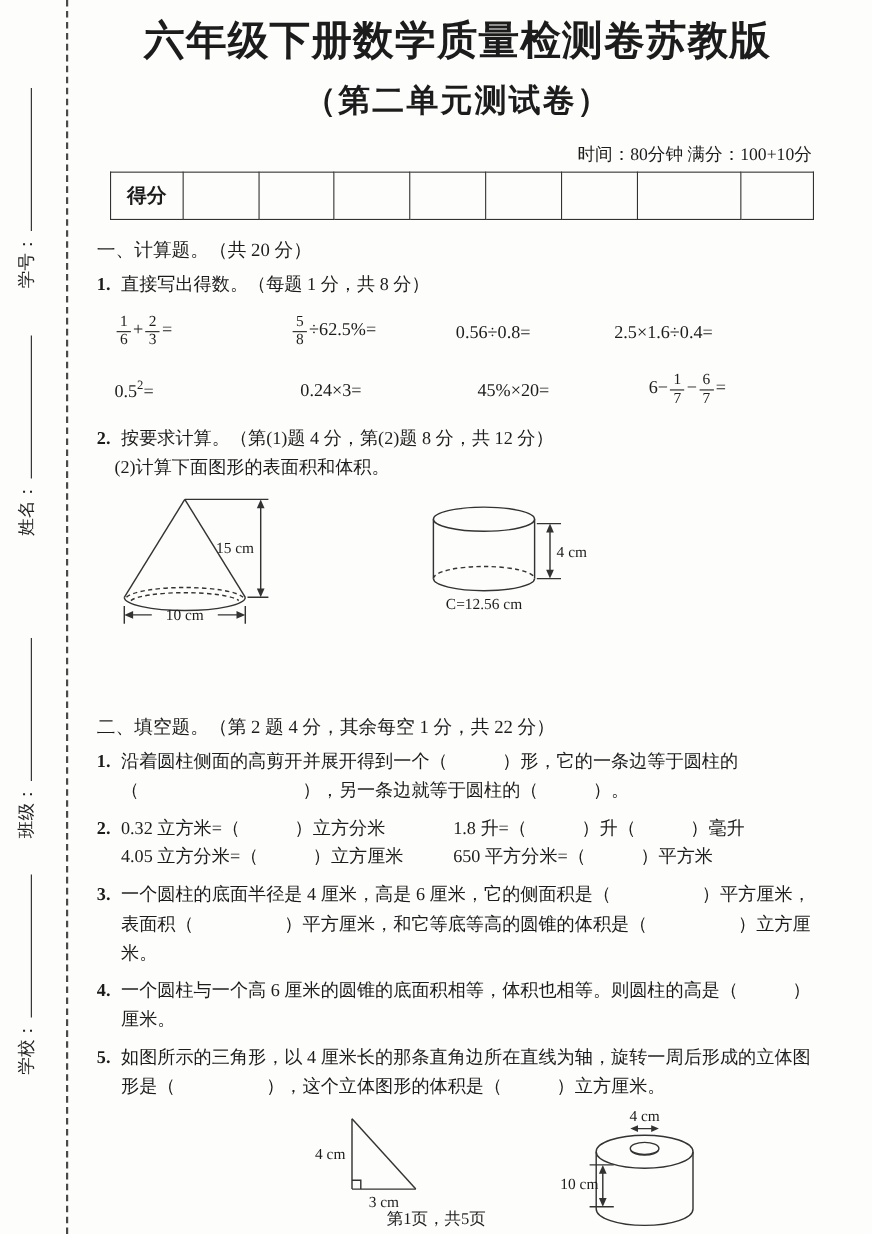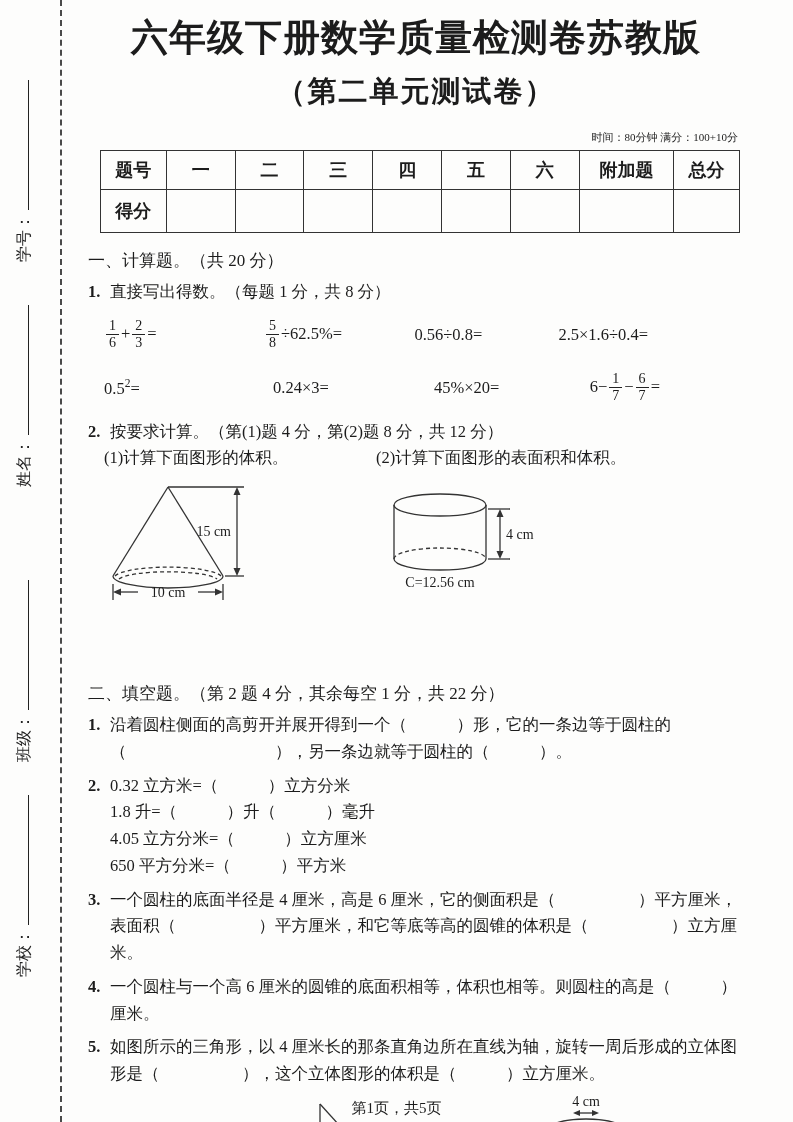--- a/index.html
+++ b/index.html
@@ -5,21 +5,21 @@
   html,body{margin:0;padding:0;background:#ffffff;}
   .page{position:relative;width:793px;height:1122px;background:#fdfdfc;overflow:hidden;
         font-family:"Liberation Serif","DejaVu Serif",serif;color:#1c1c1c;}
   .separator{position:absolute;left:60px;top:0;height:100%;width:0;border-left:2px dashed #4a4a4a;}
   .sfield{position:absolute;left:14px;transform-origin:0 0;transform:rotate(-90deg);
           white-space:nowrap;font-size:16px;color:#222;}
   .sfield .line{display:inline-block;width:130px;border-bottom:1.6px solid #222;height:0.9em;margin-left:4px;}
   .content{position:absolute;left:88px;top:16px;width:656px;}
   .title{font-size:37px;font-weight:bold;text-align:center;letter-spacing:1px;line-height:1.2;}
   .subtitle{font-size:29px;font-weight:bold;text-align:center;margin-top:12px;letter-spacing:2px;}
-  .info{ text-align:right;font-size:11px;margin-top:18px;padding-right:6px;}
+  .info{ text-align:right;font-size:16px;margin-top:18px;padding-right:6px;}
   table.score{border-collapse:collapse;margin:5px 0 0 12px;width:640px;table-layout:fixed;}
   table.score td{border:1.6px solid #333;text-align:center;font-size:18px;font-weight:bold;padding:0;}
   table.score tr.hdr td{height:38px;}
   table.score tr.scr td{height:42px;}
   .sec-heading{margin-top:16px;font-size:17px;}
   .sec-heading .hb{font-weight:normal;}
   .prob{display:flex;margin-top:7px;font-size:16.5px;line-height:1.62;}
   .prob .pnum{font-weight:bold;flex:none;width:22px;}
   .prob .ptext{flex:1;}
   .expr-row{display:flex;align-items:center;margin:12px 0 0 16px;font-size:16.5px;}
@@ -32,21 +32,21 @@
   .frac .fd{display:block;padding:0 3px;}
   sup{font-size:0.7em;}
   .subline{display:flex;margin:2px 0 0 16px;font-size:16.5px;}
   .subline .s1{width:272px;flex:none;}
   .fig-row1{display:flex;margin:12px 0 0 8px;}
   .fig-cyl{margin-left:92px;margin-top:6px;}
   .workspace{height:60px;}
   .fig-row2{display:flex;margin:8px 0 2px 0;}
   .fig-tri{margin-left:190px;text-align:center;}
   .fig-roll{margin-left:106px;text-align:center;}
-  .tworow{display:flex;flex-direction:column;}
+  .tworow{display:flex;}
   .tworow .c1{width:302px;flex:none;}
   .tworow .c2{flex:1;}
   .footer{position:absolute;left:0;bottom:4px;width:100%;text-align:center;font-size:15px;}
   svg{display:block;}
   svg line,svg path,svg ellipse,svg rect{stroke:#333;stroke-width:1.3;fill:none;}
   svg polygon{fill:#333;stroke:none;}
   svg text{fill:#1c1c1c;font-family:"Liberation Serif","DejaVu Serif",serif;font-size:14px;}
 </style>
 </head>
 <body>
@@ -80,31 +80,20 @@
           <col style="width:67px">
           <col style="width:67px">
           <col style="width:67px">
         <col style="width:67px">
           <col style="width:67px">
           <col style="width:67px">
           <col style="width:92px">
           <col style="width:64px">
       </colgroup>
       <tbody>
-          <tr class="hdr">
-        <td>题号</td>
-        <td>一</td>
-        <td>二</td>
-        <td>三</td>
-        <td>四</td>
-        <td>五</td>
-        <td>六</td>
-        <td>附加题</td>
-        <td>总分</td>
-      </tr>
       <tr class="scr">
         <td>得分</td>
         <td></td>
         <td></td>
         <td></td>
         <td></td>
         <td></td>
         <td></td>
         <td></td>
         <td></td>
@@ -132,21 +121,20 @@
       <span class="expr">0.24×3=</span>
       <span class="expr">45%×20=</span>
       <span class="expr">6−<span class="frac"><span class="fn">1</span><span class="fd">7</span></span>−<span class="frac"><span class="fn">6</span><span class="fd">7</span></span>=</span>
     </div>
 
     <div class="prob" style="margin-top:14px;">
       <span class="pnum">2.</span>
       <span class="ptext">按要求计算。（第(1)题 4 分，第(2)题 8 分，共 12 分）</span>
     </div>
     <div class="subline">
-      <span class="s1">(1)计算下面图形的体积。</span>
       <span>(2)计算下面图形的表面积和体积。</span>
     </div>
 
     <div class="fig-row1">
       <svg width="190" height="125" viewBox="0 0 190 125">
         <line x1="72" y1="6" x2="17" y2="95"></line>
         <line x1="72" y1="6" x2="127" y2="95"></line>
         <path d="M17,95 A55,12 0 0 0 127,95"></path>
         <path d="M19,95 A54,11 0 0 1 125,95" stroke-dasharray="4,3"></path>
         <path d="M23,98 A50,9 0 0 1 121,98" stroke-dasharray="4,3"></path>

